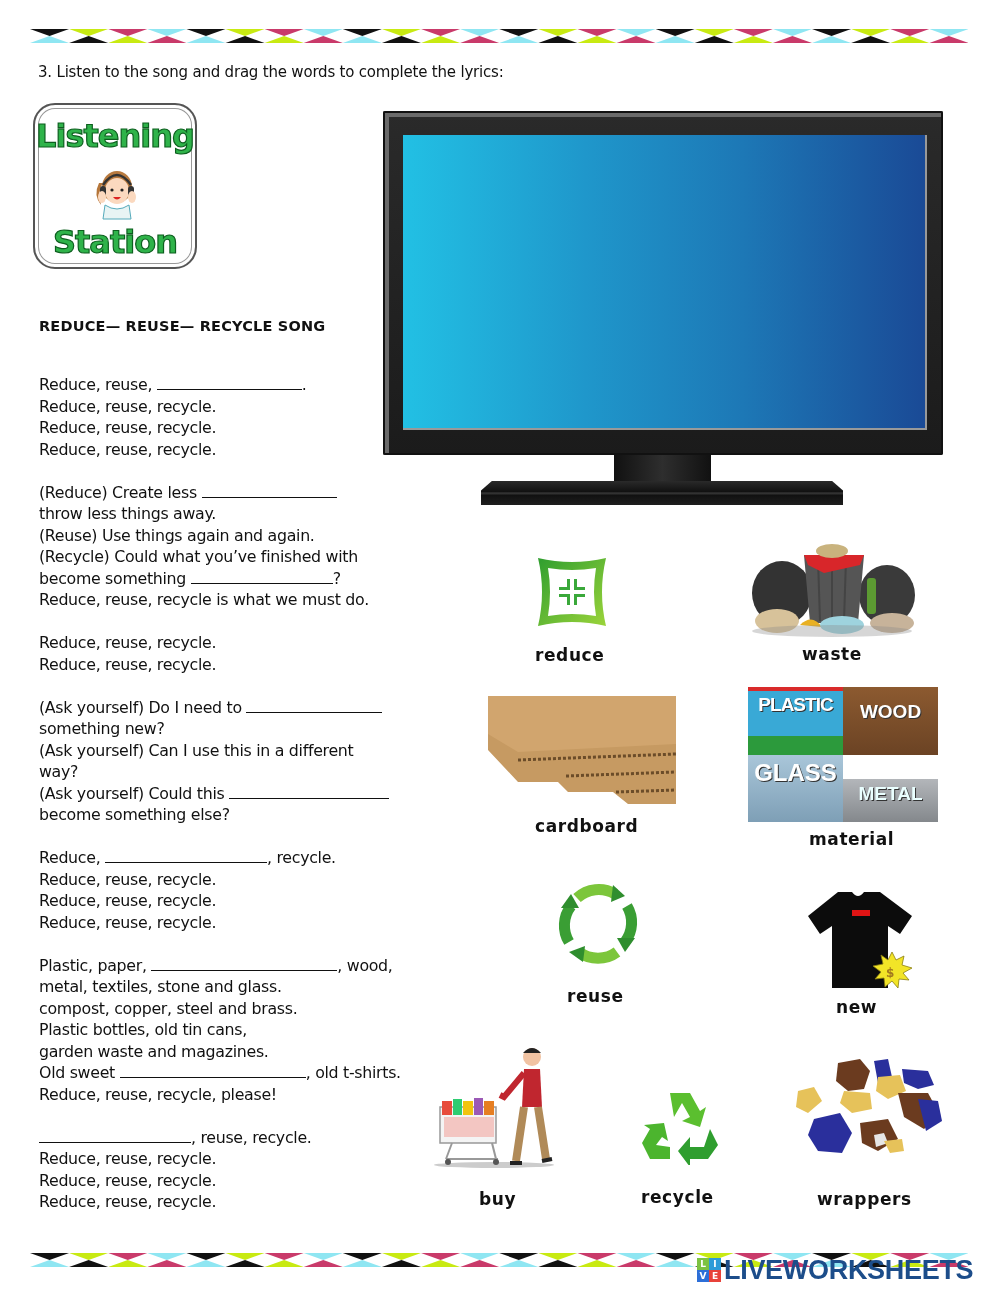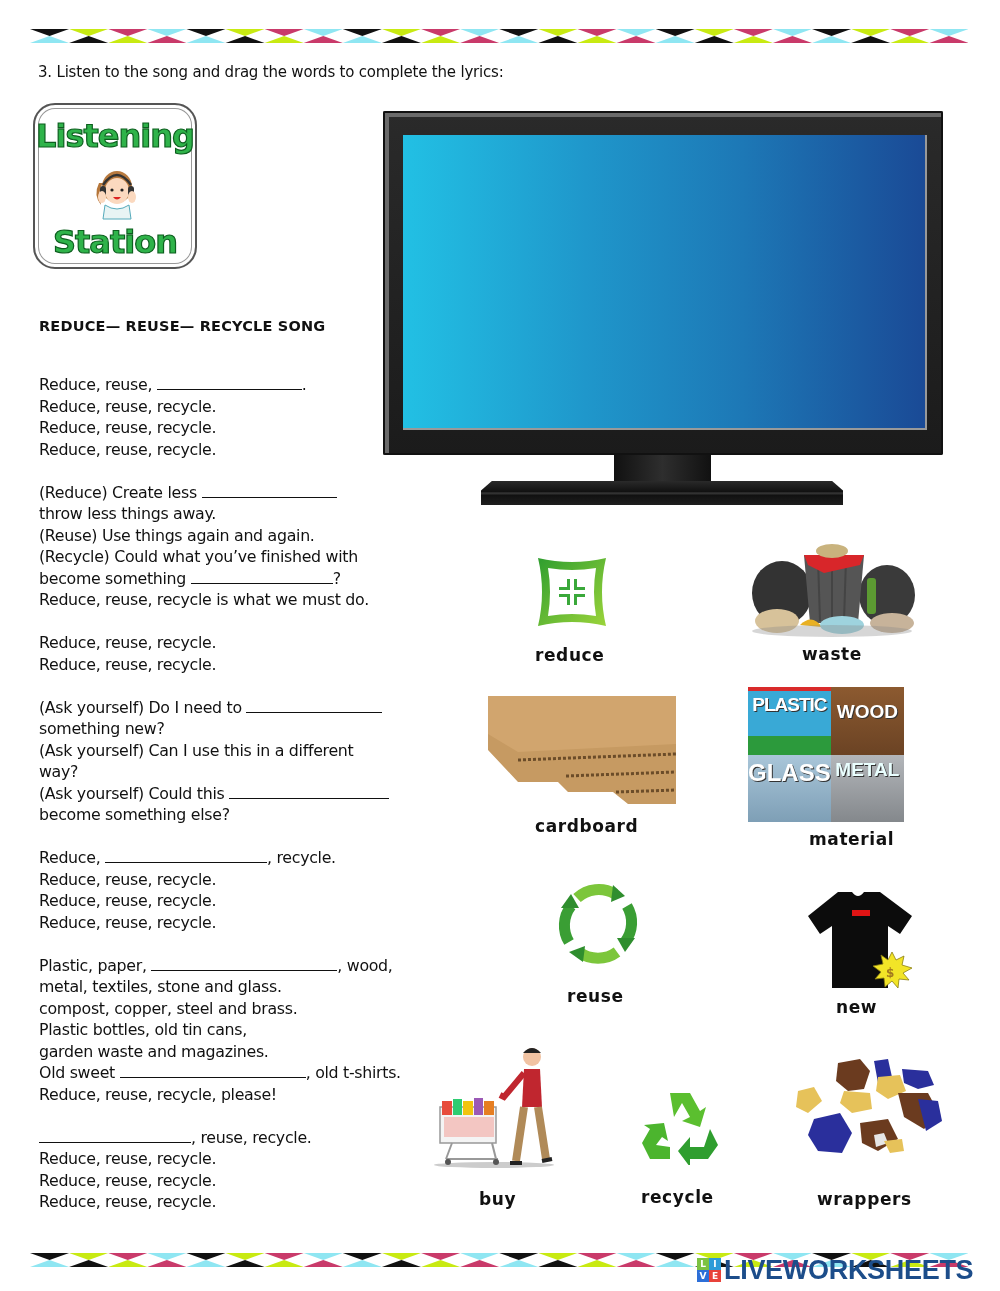--- a/index.html
+++ b/index.html
@@ -216,25 +216,25 @@
     <path d="M0 4 L188 4 L188 112 L140 112 L125 100 L80 100 L70 90 L30 90 L0 58 Z" fill="#c69a62"></path>
     <path d="M0 4 L188 4 L188 52 L30 60 L0 42 Z" fill="#d1a56e"></path>
     <path d="M30 68 L188 62" stroke="#6b4c29" stroke-width="3" stroke-dasharray="3 2"></path>
     <path d="M78 84 L188 80" stroke="#6b4c29" stroke-width="3" stroke-dasharray="3 2"></path>
     <path d="M128 100 L188 98" stroke="#6b4c29" stroke-width="3" stroke-dasharray="3 2"></path>
   </svg>
   <div class="card-label" style="left:47px; top:124px;">cardboard</div>
 </div>
 
 <div class="card" style="left:748px; top:687px; width:192px; height:165px;">
-  <div class="card-img" style="left:0; top:0; width:156px; height:135px; display:grid; grid-template-columns:1fr 1fr; grid-template-rows:1fr 1fr;">
+  <div class="card-img" style="left:0; top:0; width:190px; height:135px; display:grid; grid-template-columns:1fr 1fr; grid-template-rows:1fr 1fr;">
     <div style="background:linear-gradient(180deg,#d92a2a 0,#d92a2a 6%,#39a9d6 6%,#39a9d6 72%,#2c9a3c 72%); color:#fff; font-weight:bold; font-size:19px; font-family:'Liberation Sans',sans-serif; text-align:center; padding-top:7px; text-shadow:1px 1px 0 #333; letter-spacing:-1px;">PLASTIC</div>
     <div style="background:linear-gradient(180deg,#8c5a30,#6b4324); color:#fff; font-weight:bold; font-size:19px; font-family:'Liberation Sans',sans-serif; text-align:center; padding-top:14px; text-shadow:1px 1px 0 #333;">WOOD</div>
     <div style="background:linear-gradient(180deg,#a9c6d9,#7e9fb6); color:#fff; font-weight:bold; font-size:24px; font-family:'Liberation Sans',sans-serif; text-align:center; padding-top:4px; text-shadow:1px 1px 0 #333;">GLASS</div>
-    <div style="background:linear-gradient(180deg,#b3b6ba,#84888c); color:#eaffff; font-weight:bold; font-size:19px; font-family:'Liberation Sans',sans-serif; text-align:center; padding-top:4px; text-shadow:1px 1px 0 #333;">METAL</div>
+    <div style="background:linear-gradient(180deg,#b3b6ba,#84888c); color:#eaffff; font-weight:bold; font-size:19px; font-family:'Liberation Sans',sans-serif; text-align:center; padding-top:4px; text-shadow:1px 1px 0 #333;margin-top:24px;">METAL</div>
   </div>
   <div class="card-label" style="left:61px; top:142px;">material</div>
 </div>
 
 <div class="card" style="left:555px; top:878px; width:90px; height:130px;">
   <svg class="card-img" style="left:0; top:2px;" width="86" height="86" viewBox="0 0 86 86">
     <g fill="none" stroke-width="11">
       <path d="M22 18 A32 32 0 0 1 60 14" stroke="#7cc63b"></path>
       <path d="M72 26 A32 32 0 0 1 70 62" stroke="#3a9e34"></path>
       <path d="M62 72 A32 32 0 0 1 24 72" stroke="#7cc63b"></path>

